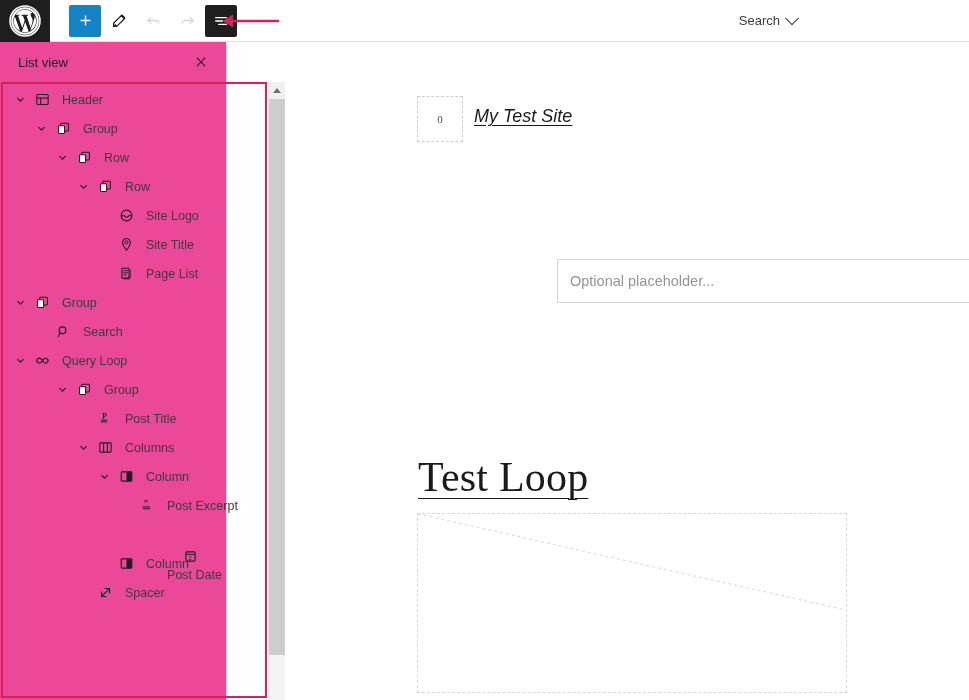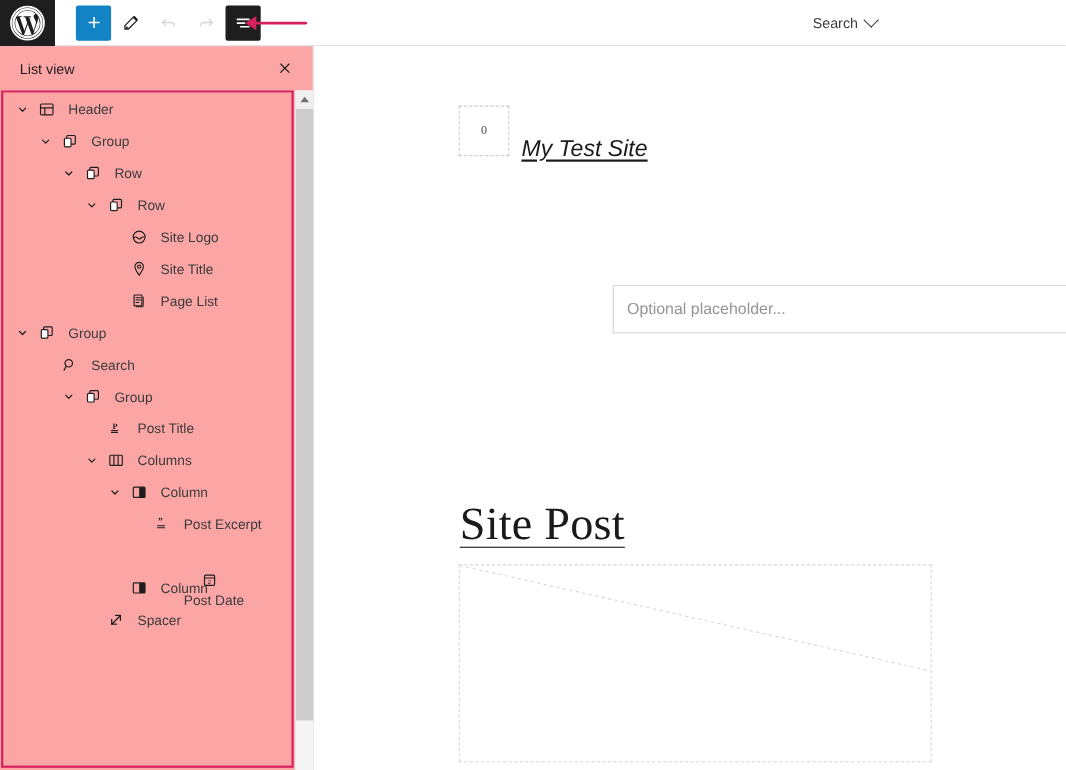--- a/index.html
+++ b/index.html
@@ -93,23 +93,23 @@
     border-right: 1.6px solid #3c3c3c;
     border-bottom: 1.6px solid #3c3c3c;
     transform: rotate(45deg) translate(-2px,-2px);
   }
 
   
   .listview {
     position: absolute;
     top: 42px;
     left: 0;
-    width: 285px;
+    width: 227px;
     height: 658px;
-    background: #fca5a5;
+    background: #ec4899;
     border-right: 1px solid #e0e0e0;
     box-sizing: border-box;
     z-index: 5;
   }
   .lv-header {
     height: 40px;
     display: flex;
     align-items: center;
     padding: 0 14px 0 18px;
     box-sizing: border-box;
@@ -258,24 +258,24 @@
     display: flex;
     align-items: center;
     justify-content: center;
     font-size: 11px;
     color: #4a4a4a;
     font-family: "Liberation Serif", serif;
   }
   .site-title {
     position: absolute;
     left: 188px;
-    top: 82px;
+    top: 64px;
     font-family: "Liberation Sans", sans-serif;
     font-style: italic;
-    font-size: 21px;
+    font-size: 18px;
     color: #1a1a1a;
     text-decoration: underline;
     text-underline-offset: 3px;
     cursor: pointer;
   }
   .search-field {
     position: absolute;
     left: 271px;
     top: 217px;
     width: 430px;
@@ -513,20 +513,33 @@
                 </svg>
               </span>
               <span class="bicon">
                 <svg width="17" height="17" viewBox="0 0 24 24" fill="none">
                   <circle cx="10.6" cy="10.2" r="4.8" stroke="#1e1e1e" stroke-width="1.6"></circle>
                   <path d="M7.4 13.8 4.6 19.2" stroke="#1e1e1e" stroke-width="1.6" stroke-linecap="round"></path>
                 </svg>
               </span>
               <span class="rlabel">Search</span>
             </div>
+            <div class="row" style="padding-left: 10px;">
+              <span class="twisty">
+                <svg width="11" height="11" viewBox="0 0 24 24" fill="none" stroke="#1e1e1e" stroke-width="2.4" stroke-linecap="round" stroke-linejoin="round">
+                  <path d="M6 9.5l6 6 6-6"></path>
+                </svg>
+              </span>
+              <span class="bicon">
+                <svg width="17" height="17" viewBox="0 0 24 24" fill="none">
+                  <path d="M5.2 14.6c-1.3-1.3-1.3-3.5 0-4.8 1.3-1.3 3.5-1.3 4.8 0l3.9 4.8c1.3 1.3 3.5 1.3 4.8 0 1.3-1.3 1.3-3.5 0-4.8-1.3-1.3-3.5-1.3-4.8 0l-3.9 4.8c-1.3 1.3-3.5 1.3-4.8 0Z" stroke="#1e1e1e" stroke-width="1.6" stroke-linecap="round"></path>
+                </svg>
+              </span>
+              <span class="rlabel">Query Loop</span>
+            </div>
             <div class="row" style="padding-left: 52px;">
               <span class="twisty">
                 <svg width="11" height="11" viewBox="0 0 24 24" fill="none" stroke="#1e1e1e" stroke-width="2.4" stroke-linecap="round" stroke-linejoin="round">
                   <path d="M6 9.5l6 6 6-6"></path>
                 </svg>
               </span>
               <span class="bicon">
                 <svg width="17" height="17" viewBox="0 0 24 24" fill="none">
                   <rect x="8" y="4.5" width="11" height="11" rx="1.3" stroke="#1e1e1e" stroke-width="1.5"></rect>
                   <rect x="5" y="8" width="8.5" height="11" rx="1.3" stroke="#1e1e1e" stroke-width="1.5" fill="#ffffff"></rect>
@@ -652,21 +665,21 @@
     <div class="logo-ph">
       <span>0</span>
     </div>
 
     <div class="site-title">My Test Site</div>
 
     <div class="search-field">
       <span>Optional placeholder...</span>
     </div>
 
-    <div class="post-title">Site Post</div>
+    <div class="post-title">Test Loop</div>
 
     <div class="img-ph">
       <svg width="428" height="178" viewBox="0 0 428 178" preserveAspectRatio="none">
         <path d="M0 0 L428 96" stroke="#d8d8d8" stroke-width="1" stroke-dasharray="3 3" fill="none"></path>
       </svg>
     </div>
   </div>
 
 </div>
 

